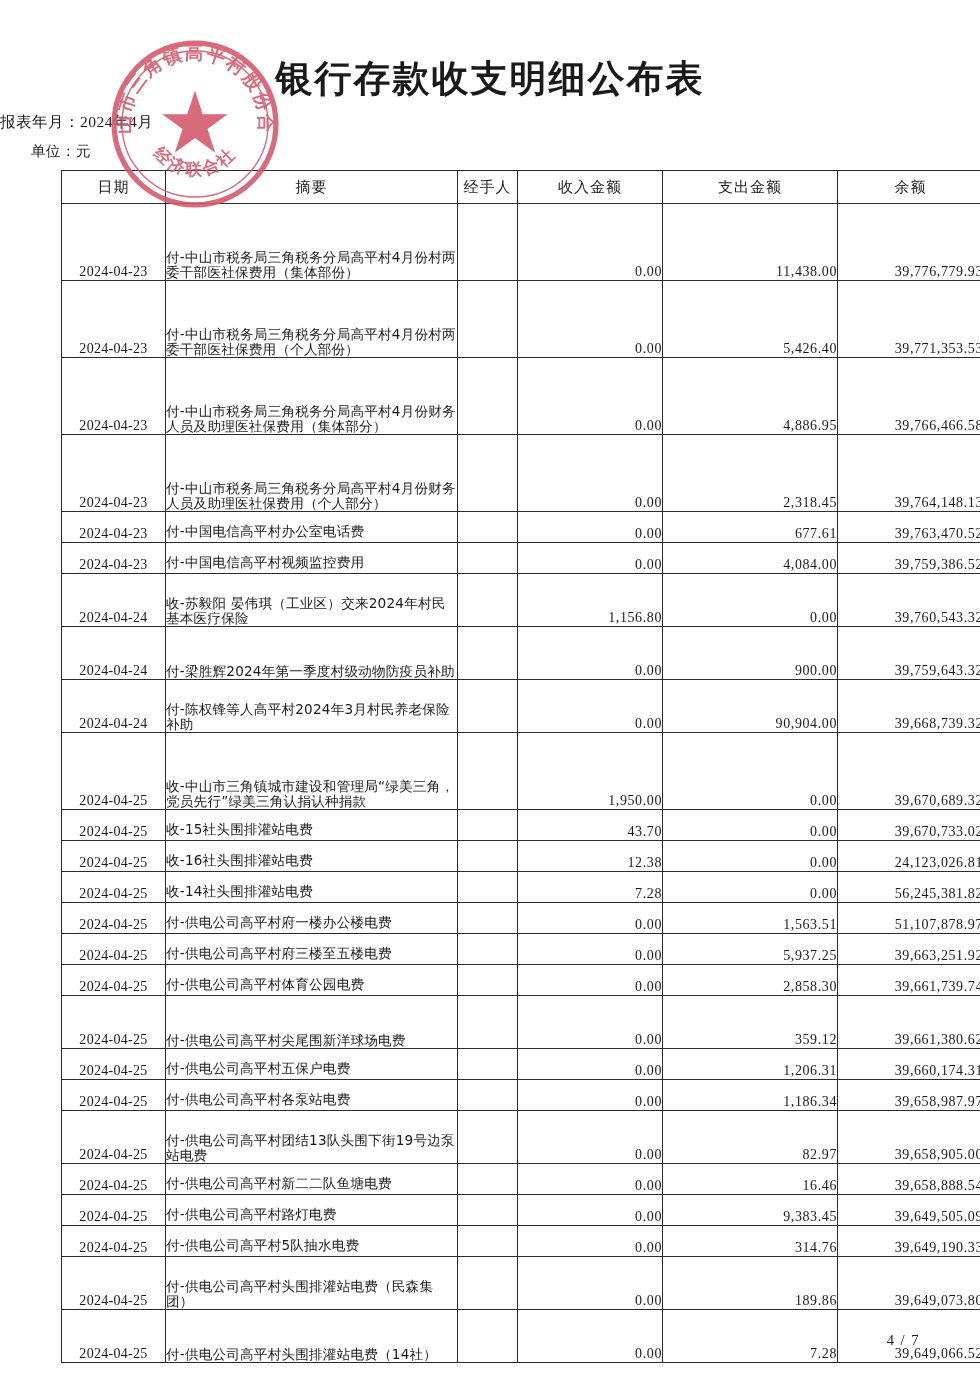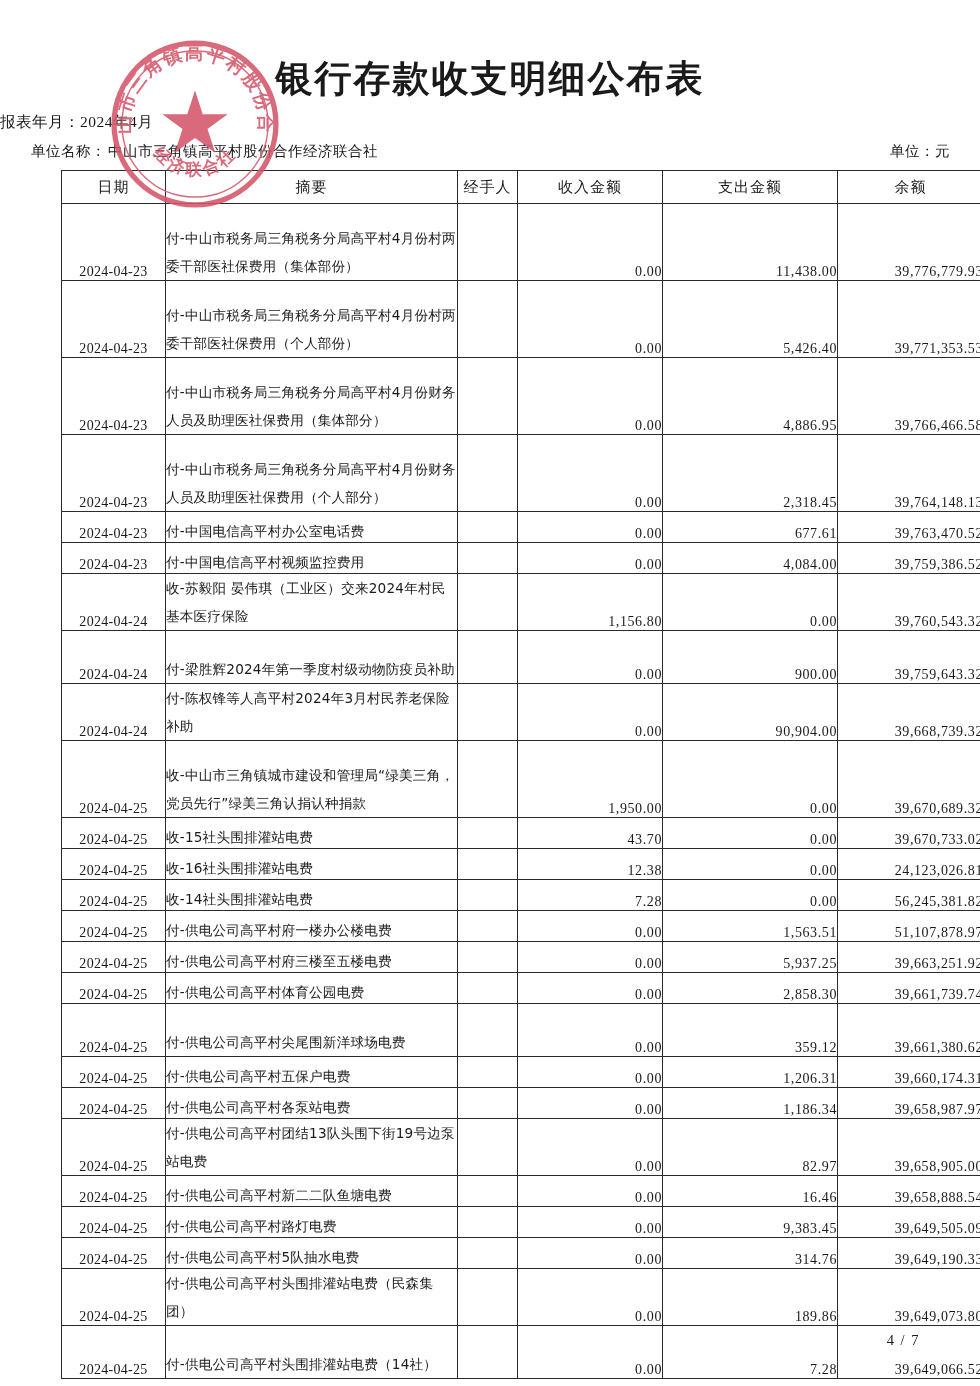--- a/index.html
+++ b/index.html
@@ -103,21 +103,21 @@
     text-align: center;
     vertical-align: middle;
     letter-spacing: .3px;
     font-size: 14px;
     white-space: nowrap;
   }
   td.summary {
     text-align: left;
     vertical-align: top;
     padding: 3px 4px 2px 6px;
-    line-height: 28px;
+    line-height: 15px;
     letter-spacing: .2px;
     font-family: "DejaVu Sans", "Liberation Sans", sans-serif;
     font-size: 13.6px;
   }
   td.handler { text-align: center; }
   td.num {
     text-align: right;
     padding: 0 7px 3px 0;
     vertical-align: bottom;
     letter-spacing: .6px;
@@ -157,24 +157,20 @@
       <textPath href="#arcBottom" startOffset="50%" text-anchor="middle">经济联合社</textPath>
     </text>
     <polygon points="100,62 108.8,89 137.1,89 114.2,105.7 123,132.7 100,116 77,132.7 85.8,105.7 62.9,89 91.2,89" fill="#d4566a"></polygon>
   </svg>
 </div>
 
 <div class="doc-title">银行存款收支明细公布表</div>
 <div class="doc-subtitle">报表年月：2024年4月</div>
 
 <div class="meta-row">
-  <div class="meta-left">
-    <span class="unit-label">单位名称：</span>
-    <span class="unit-value">中山市三角镇高平村股份合作经济联合社</span>
-  </div>
   <div class="meta-right">单位：元</div>
 </div>
 
 <div class="ledger-wrap">
   <table class="ledger">
     <colgroup>
       <col class="c-date">
         <col class="c-summary">
         <col class="c-handler">
       <col class="c-income">

